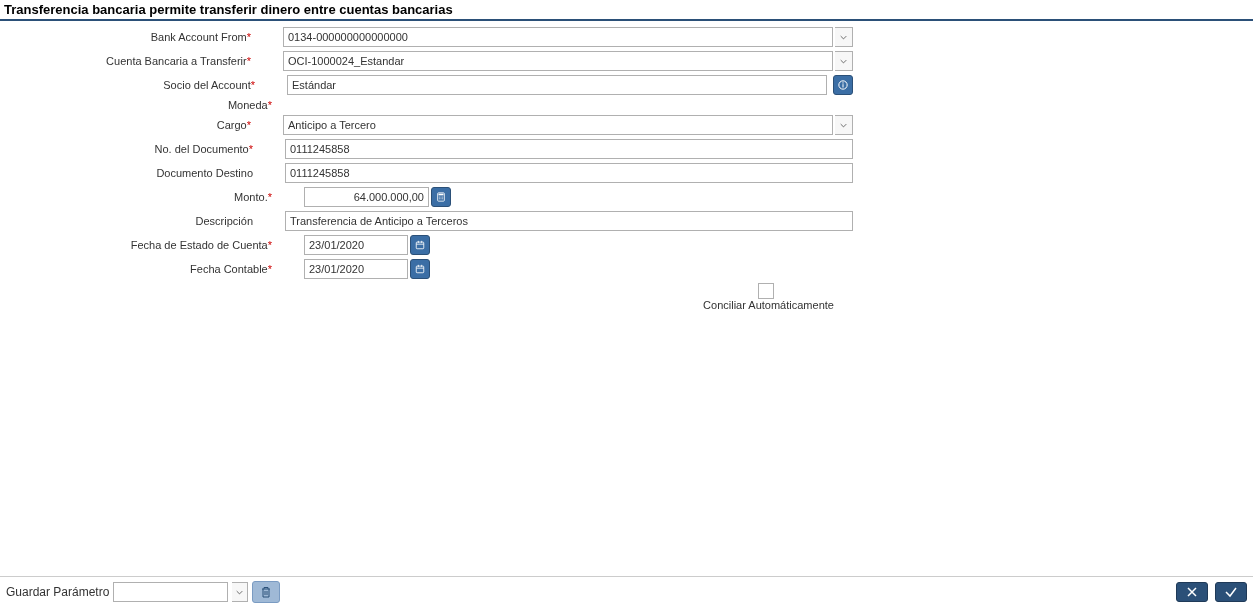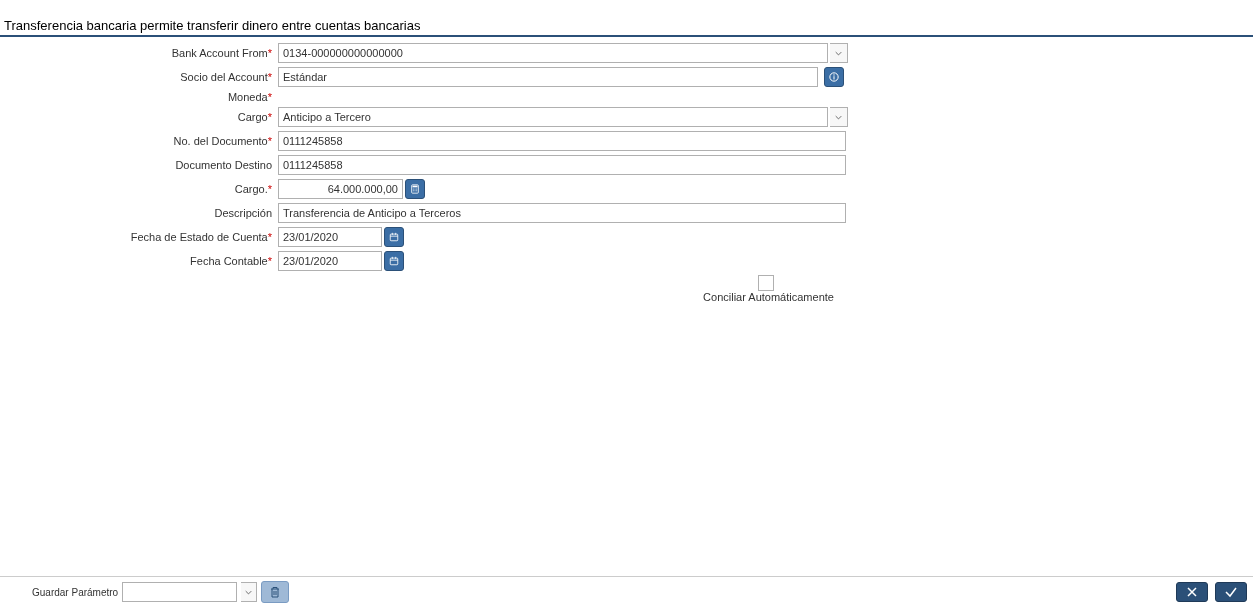--- a/index.html
+++ b/index.html
@@ -13,36 +13,37 @@
     height: 100%;
   }
   .page {
     display: flex;
     flex-direction: column;
     height: 607px;
     width: 1253px;
     position: relative;
   }
   .title {
-    font-weight: normal;
+    font-weight: bold;
     font-size: 13px;
-    padding: 18px 4px 2px 4px;
+    padding: 2px 4px 2px 4px;
     border-bottom: 2px solid #2b5078;
     color: #000;
   }
   .form-area {
     flex: 1;
     padding: 6px 0 0 0;
     overflow: auto;
   }
   .form-row {
     display: flex;
     align-items: center;
     margin-bottom: 4px;
     padding-right: 400px;
+    gap: 26px;
   }
   .label {
     width: 278px;
     text-align: right;
     padding-right: 6px;
     color: #333;
     font-size: 11px;
   }
   .req { color: #c00; }
   .field-wrap {
@@ -107,21 +108,21 @@
     flex-direction: column;
   }
   .footer {
     border-top: 1px solid #ccc;
     padding: 4px 6px;
     display: flex;
     align-items: center;
     gap: 4px;
     background: #fff;
   }
-  .footer-label { font-size: 10px; margin-left: 26px; }
+  .footer-label { font-size: 12px; }
   .footer-select { width: 115px; height: 20px; border: 1px solid #b0b0b0; }
   .footer-drop {
     width: 16px; height: 20px; border: 1px solid #b0b0b0;
     border-left: none;
     display:flex; align-items:center; justify-content:center; background:#f7f7f7;
     cursor:pointer;
   }
   .footer-btn {
     width: 28px;
     height: 22px;
@@ -161,20 +162,33 @@
       <div class="field-wrap">
         <input class="ctrl select-wide" value="0134-000000000000000" style="">
         <div class="drop-btn">
           <svg viewBox="0 0 10 6">
               <path d="M1 1 L5 5 L9 1" fill="none" stroke="#555" stroke-width="1.2"></path>
             </svg>
         </div>
       </div>
     </div>
 
+    <div class="form-row">
+      <div class="label">
+        <span>Cuenta Bancaria a Transferir</span><span class="req">*</span>
+      </div>
+      <div class="field-wrap">
+        <input class="ctrl select-wide" value="OCI-1000024_Estandar" style="">
+        <div class="drop-btn">
+          <svg viewBox="0 0 10 6">
+              <path d="M1 1 L5 5 L9 1" fill="none" stroke="#555" stroke-width="1.2"></path>
+            </svg>
+        </div>
+      </div>
+    </div>
 
     <div class="form-row">
       <div class="label">
         <span>Socio del Account</span><span class="req">*</span>
       </div>
       <div class="field-wrap">
         <input class="ctrl text-mid" value="Estándar" style="">
         <div class="icon-btn" style="margin-left:4px;">
           <svg viewBox="0 0 12 12">
               <circle cx="6" cy="6" r="5" fill="none" stroke="#fff" stroke-width="1.2"></circle>
@@ -218,21 +232,21 @@
       <div class="label">
         <span>Documento Destino</span>
       </div>
       <div class="field-wrap">
         <input class="ctrl text-wide" value="0111245858" style="">
       </div>
     </div>
 
     <div class="form-row">
       <div class="label">
-        <span>Cargo.</span><span class="req">*</span>
+        <span>Monto.</span><span class="req">*</span>
       </div>
       <div class="field-wrap">
         <input class="ctrl num" value="64.000.000,00" style="">
         <div class="icon-btn">
           <svg viewBox="0 0 10 12">
             <rect x="1" y="1" width="8" height="10" rx="1" fill="none" stroke="#fff" stroke-width="1"></rect>
             <rect x="2" y="2" width="6" height="2" fill="#fff"></rect>
             <circle cx="3" cy="6" r="0.6" fill="#fff"></circle>
               <circle cx="5" cy="6" r="0.6" fill="#fff"></circle>
               <circle cx="7" cy="6" r="0.6" fill="#fff"></circle>

